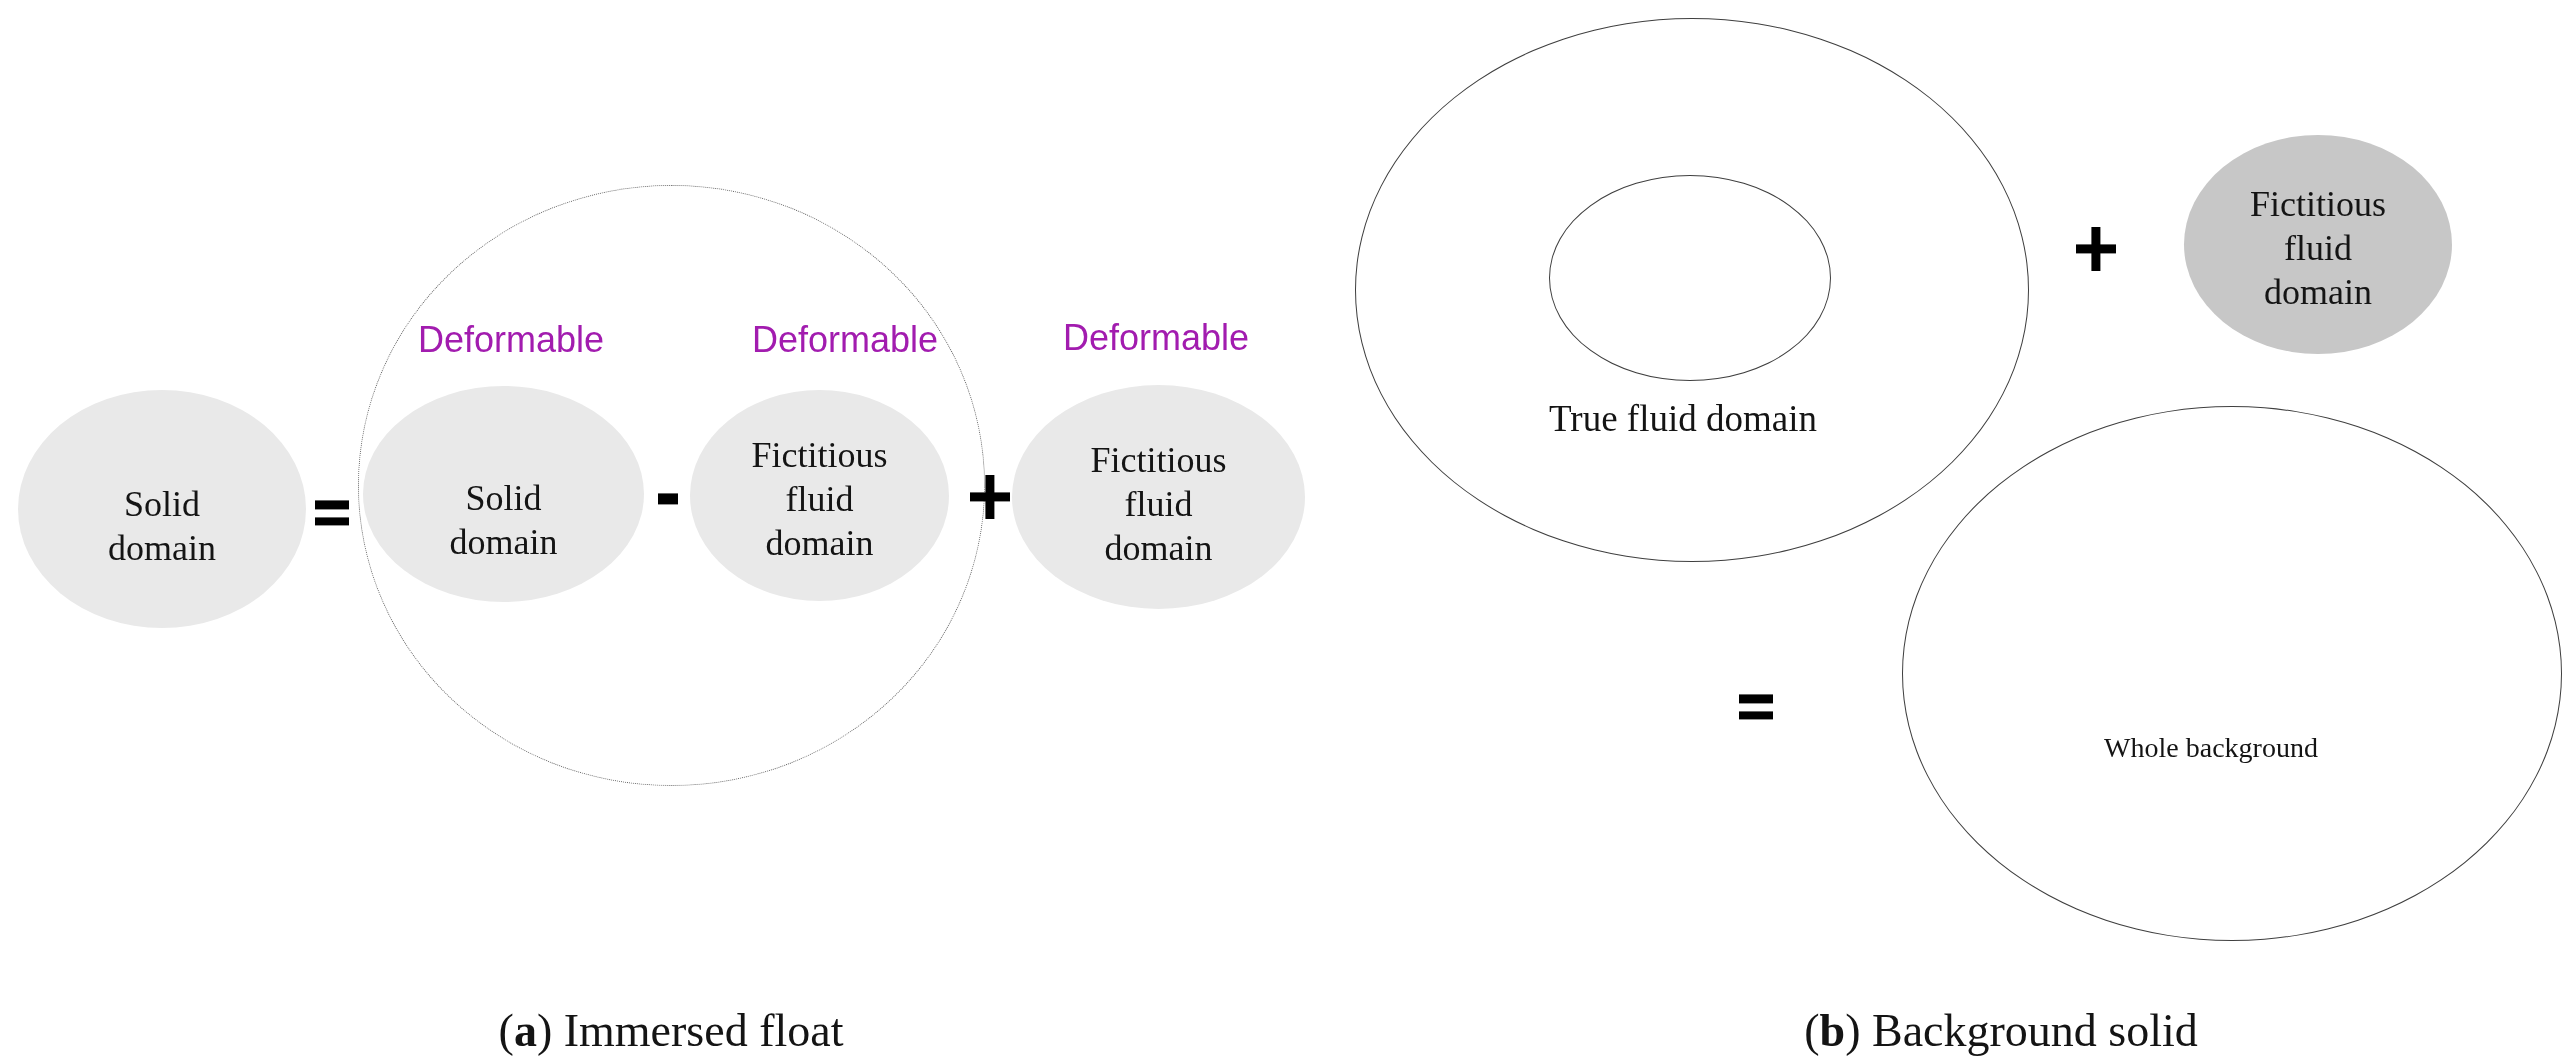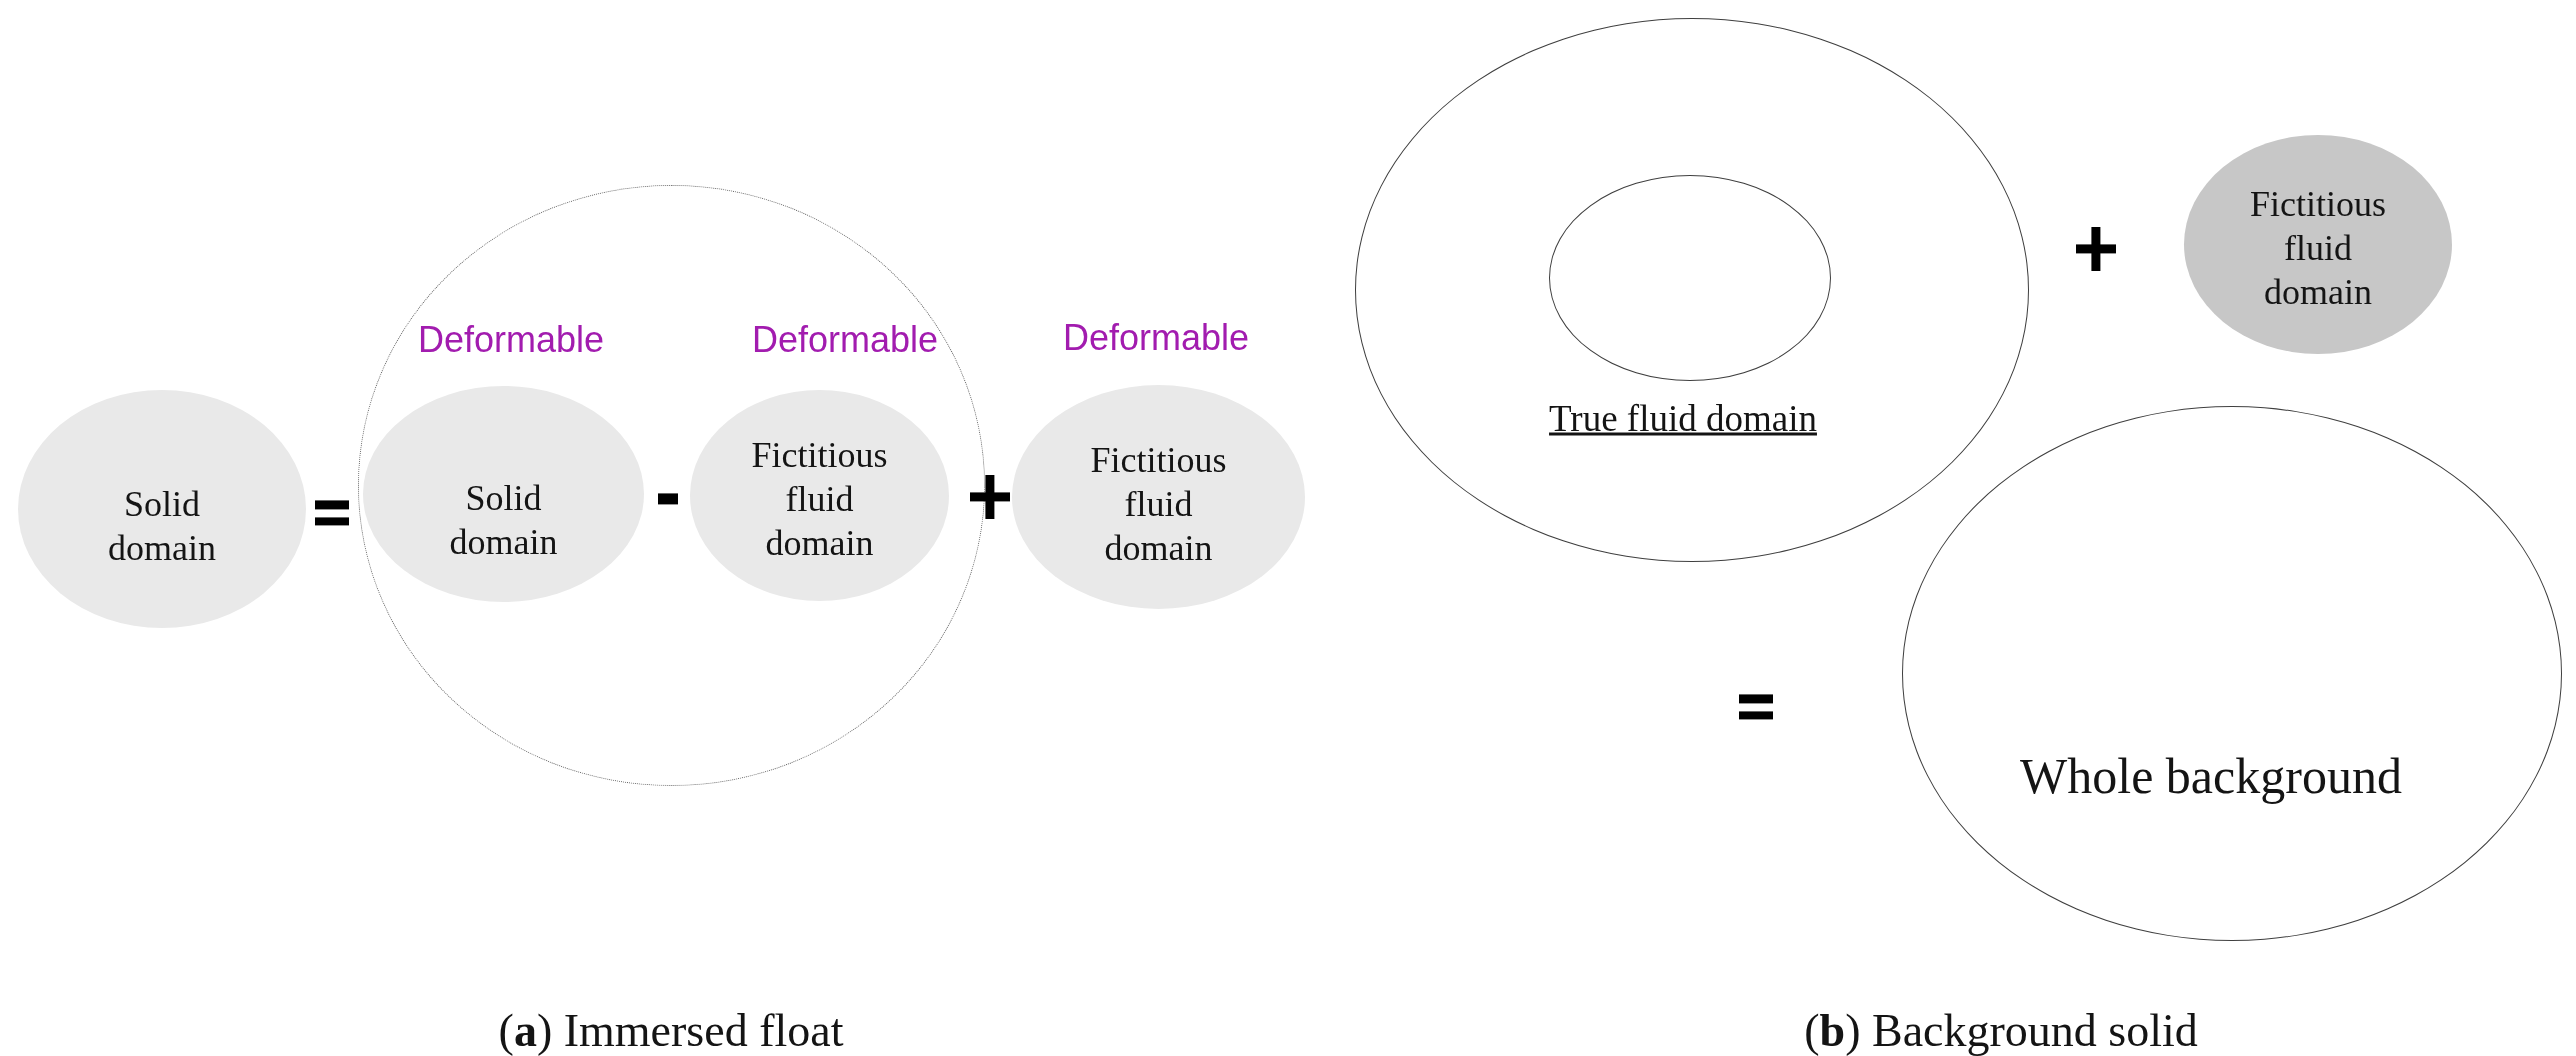--- a/index.html
+++ b/index.html
@@ -51,22 +51,22 @@
     position:absolute;transform:translate(-50%,-50%);
     text-align:center;white-space:pre;
   }
   .deformable{
     font-family:"Liberation Sans", sans-serif;
     font-size:36px;color:#a21caf;
   }
   #deformable1{left:511px;top:340px;}
   #deformable2{left:845px;top:340px;}
   #deformable3{left:1156px;top:338px;}
-  #trueFluidLabel{left:1683px;top:418px;font-size:37px;text-decoration:underline;}
-  #wholeBgLabel{left:2211px;top:776px;font-size:50px;line-height:54px;}
+  #trueFluidLabel{left:1683px;top:418px;font-size:37px;}
+  #wholeBgLabel{left:2211px;top:748px;font-size:28px;line-height:54px;}
   #sentenceA{left:691px;top:818px;font-size:38px;}
   .caption{font-size:46px;}
   #captionA{left:648px;top:1030px;}
   #captionB{left:1978px;top:1030px;}
   .caption b{font-weight:bold;}
   
   .op{position:absolute;transform:translate(-50%,-50%);}
   .op .bar{width:34px;height:8.6px;background:#000;}
   .op.equals .bar + .bar{margin-top:8px;}
   .op.minus .bar{width:20px;height:11.2px;}

